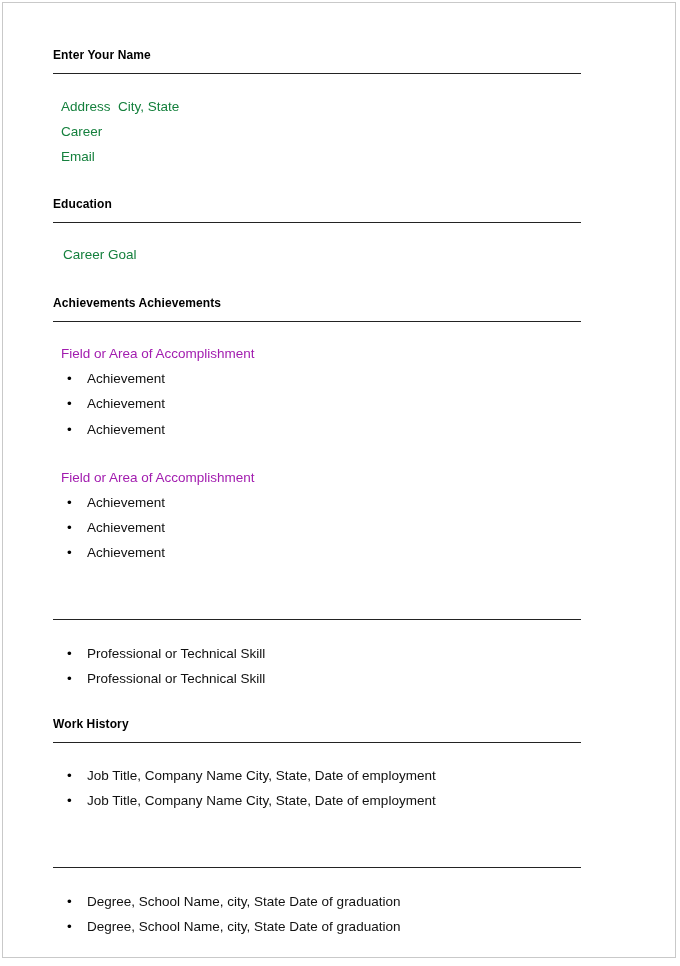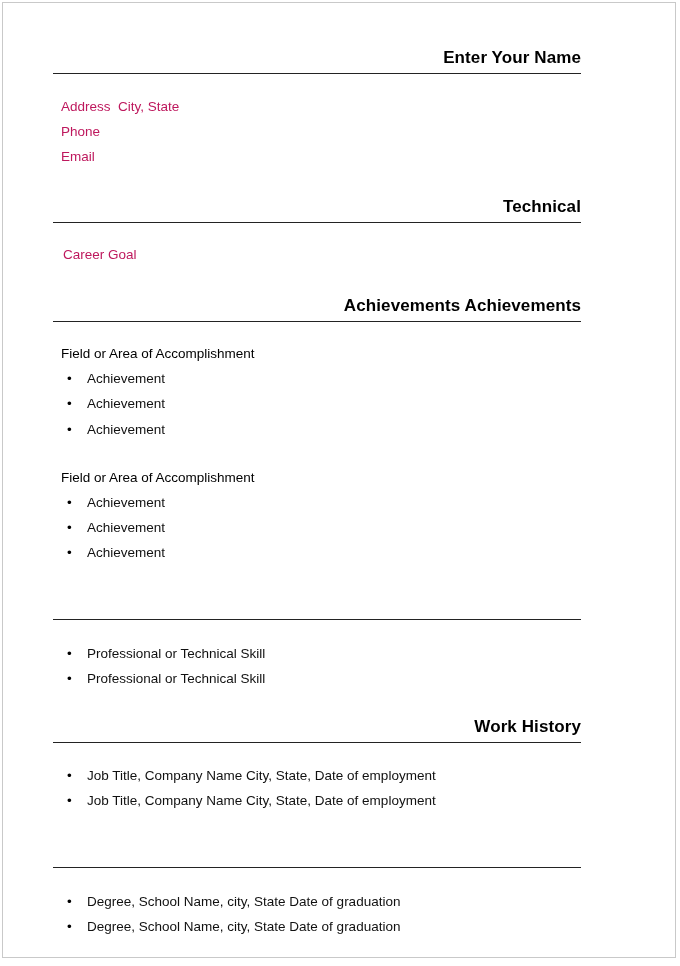--- a/index.html
+++ b/index.html
@@ -30,44 +30,44 @@
     position: absolute;
     left: 50px;
     top: 0;
     width: 578px;
     height: 100%;
   }
 
   
   .section-head {
     width: 528px;
-    text-align: right;
-    font-size: 17px;
+    text-align: left;
+    font-size: 12px;
     font-weight: bold;
     color: #000000;
     letter-spacing: 0.1px;
     line-height: 1.2;
   }
   .rule {
     width: 528px;
     height: 0;
     border-top: 1.6px solid #232323;
   }
 
   
   .body-line {
     font-size: 13.5px;
-    color: #be185d;
+    color: #15803d;
     line-height: 1.2;
     white-space: pre;
   }
 
   .group-head {
     font-size: 13.5px;
-    color: #000000;
+    color: #a21caf;
     line-height: 1.2;
   }
 
   
   .bullet {
     position: relative;
     font-size: 13.5px;
     color: #111111;
     line-height: 1.2;
     padding-left: 32px;
@@ -94,28 +94,28 @@
       <div class="section-head">Enter Your Name</div>
     </div>
     <div class="abs" style="top:70px;">
       <div class="rule"></div>
     </div>
 
     <div class="abs" style="top:96px; left:8px;">
       <div class="body-line">Address  City, State</div>
     </div>
     <div class="abs" style="top:121px; left:8px;">
-      <div class="body-line">Phone</div>
+      <div class="body-line">Career</div>
     </div>
     <div class="abs" style="top:146px; left:8px;">
       <div class="body-line">Email</div>
     </div>
 
     <div class="abs" style="top:194px;">
-      <div class="section-head">Technical</div>
+      <div class="section-head">Education</div>
     </div>
     <div class="abs" style="top:219px;">
       <div class="rule"></div>
     </div>
     <div class="abs" style="top:244px; left:10px;">
       <div class="body-line">Career Goal</div>
     </div>
 
     <div class="abs" style="top:293px;">
       <div class="section-head">Achievements Achievements</div>

